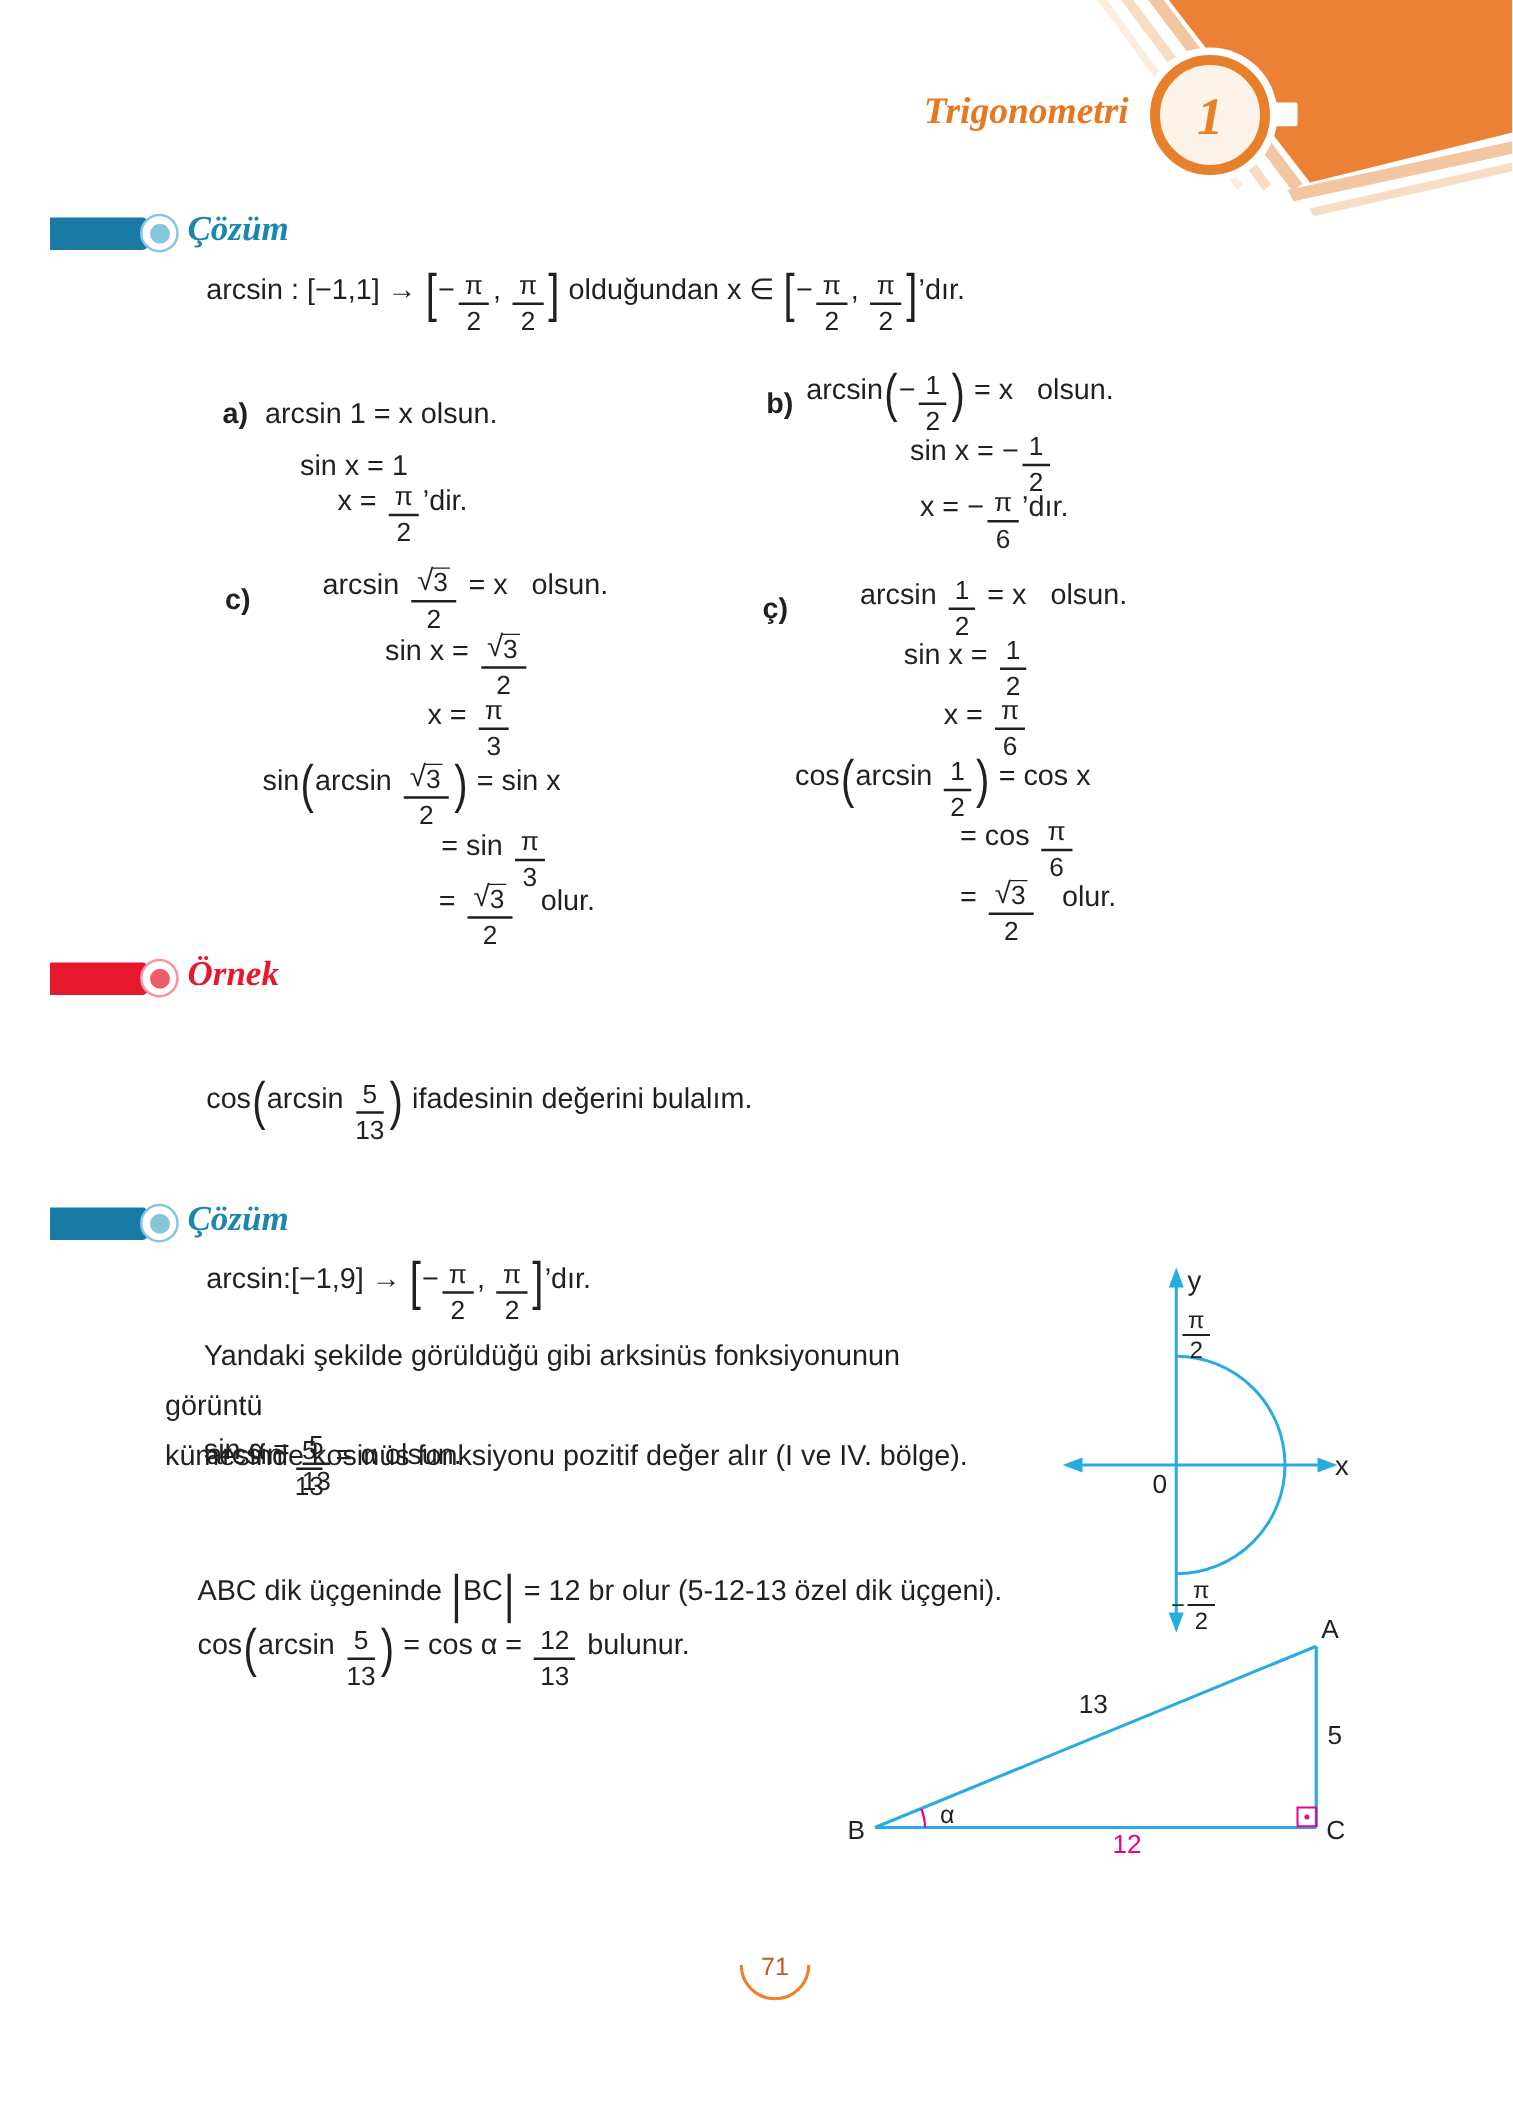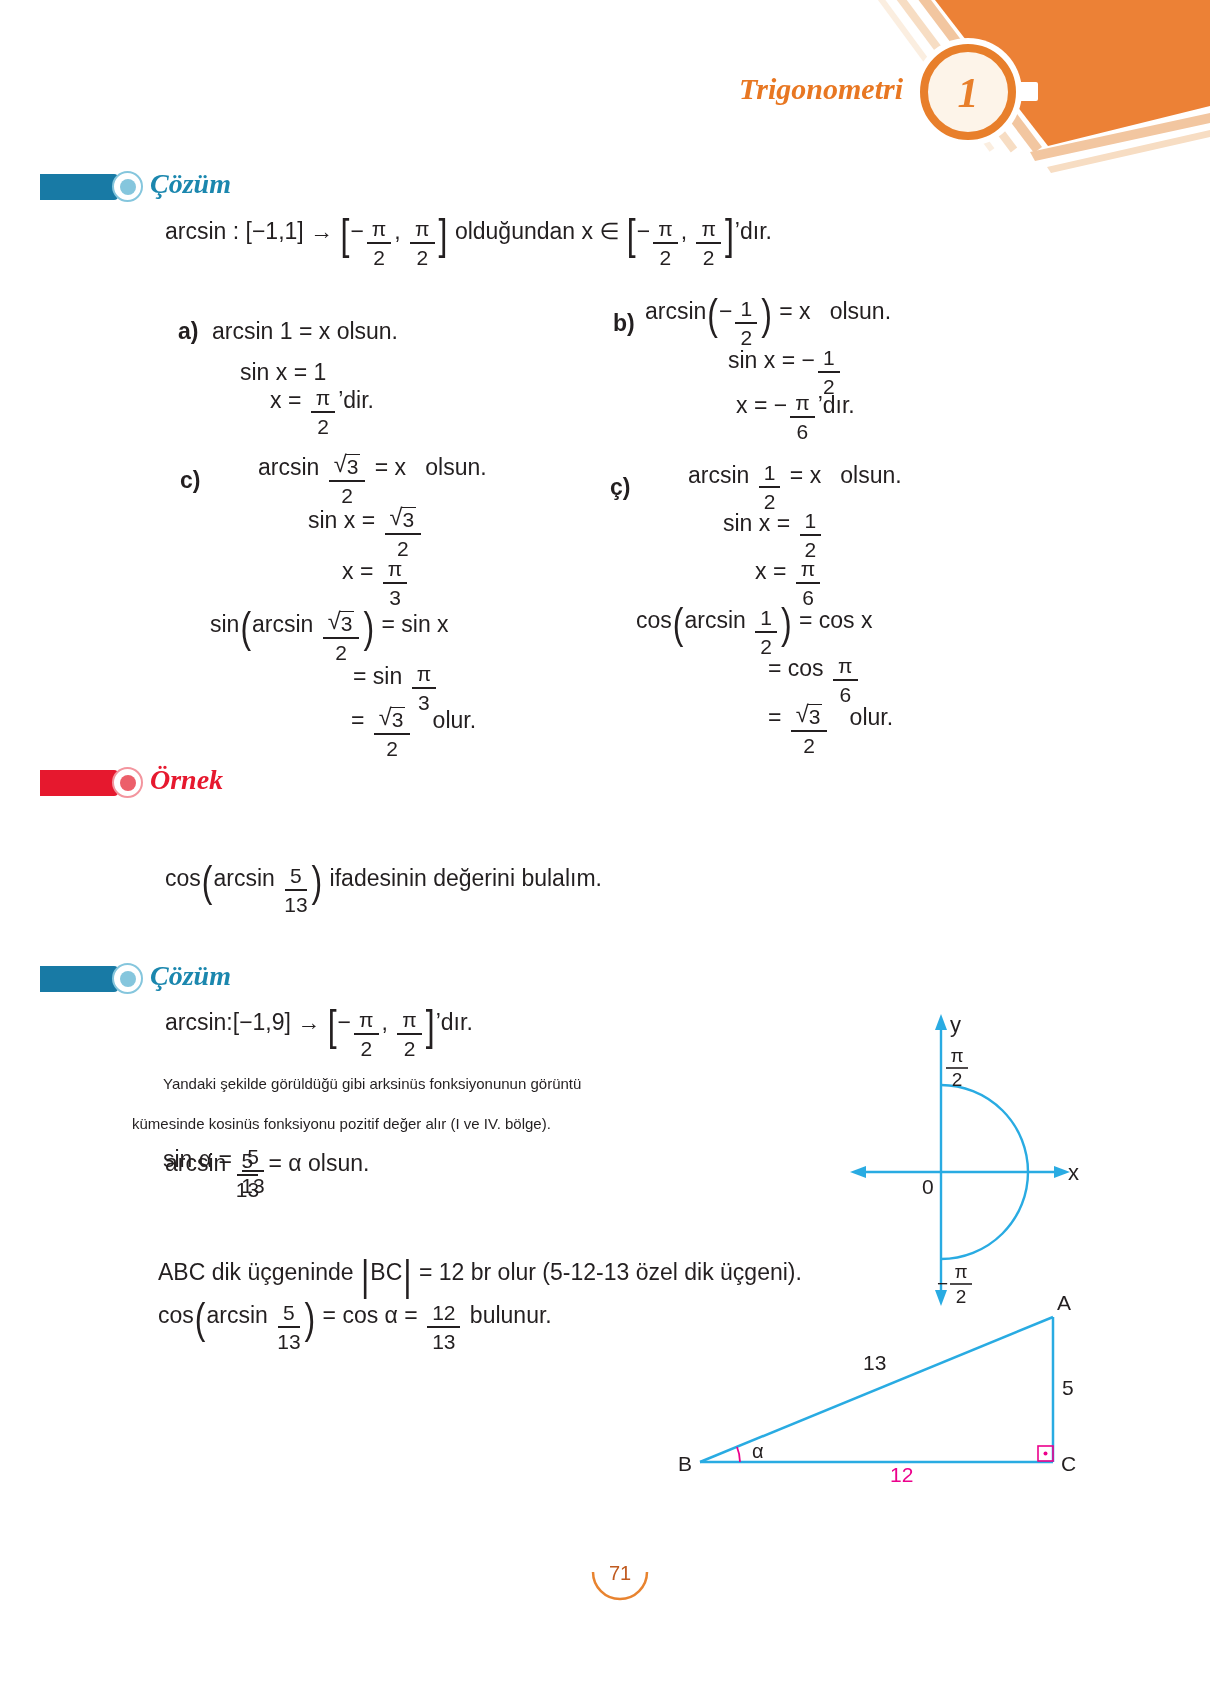--- a/index.html
+++ b/index.html
@@ -35,21 +35,21 @@
         margin:0 3px;font-size:21px;line-height:1;}
   .fn{display:flex;justify-content:center;border-bottom:2px solid #231f20;padding:0 5px 3px 5px;}
   .fd{padding-top:3px;}
   .sq{display:inline-flex;align-items:flex-start;}
   .rad{font-size:1.12em;line-height:.92;margin-right:-1px;}
   .vin{border-top:1.7px solid #231f20;padding:1px 2px 0 1px;}
   .big{display:inline-block;font-size:32px;font-weight:300;transform:scaleY(1.32);
        transform-origin:center;line-height:1;padding:0 1px;}
 
   
-  .para{position:absolute;left:132px;top:1064px;width:670px;font-size:15px;line-height:40px;}
+  .para{position:absolute;left:132px;top:1064px;width:670px;font-size:23px;line-height:40px;}
   .para .ln1{text-indent:31px;}
 
   
   .fig{position:absolute;}
   .fig-label{font-family:"Liberation Sans", sans-serif;}
 </style>
 </head>
 <body>
 
 <div id="page">

